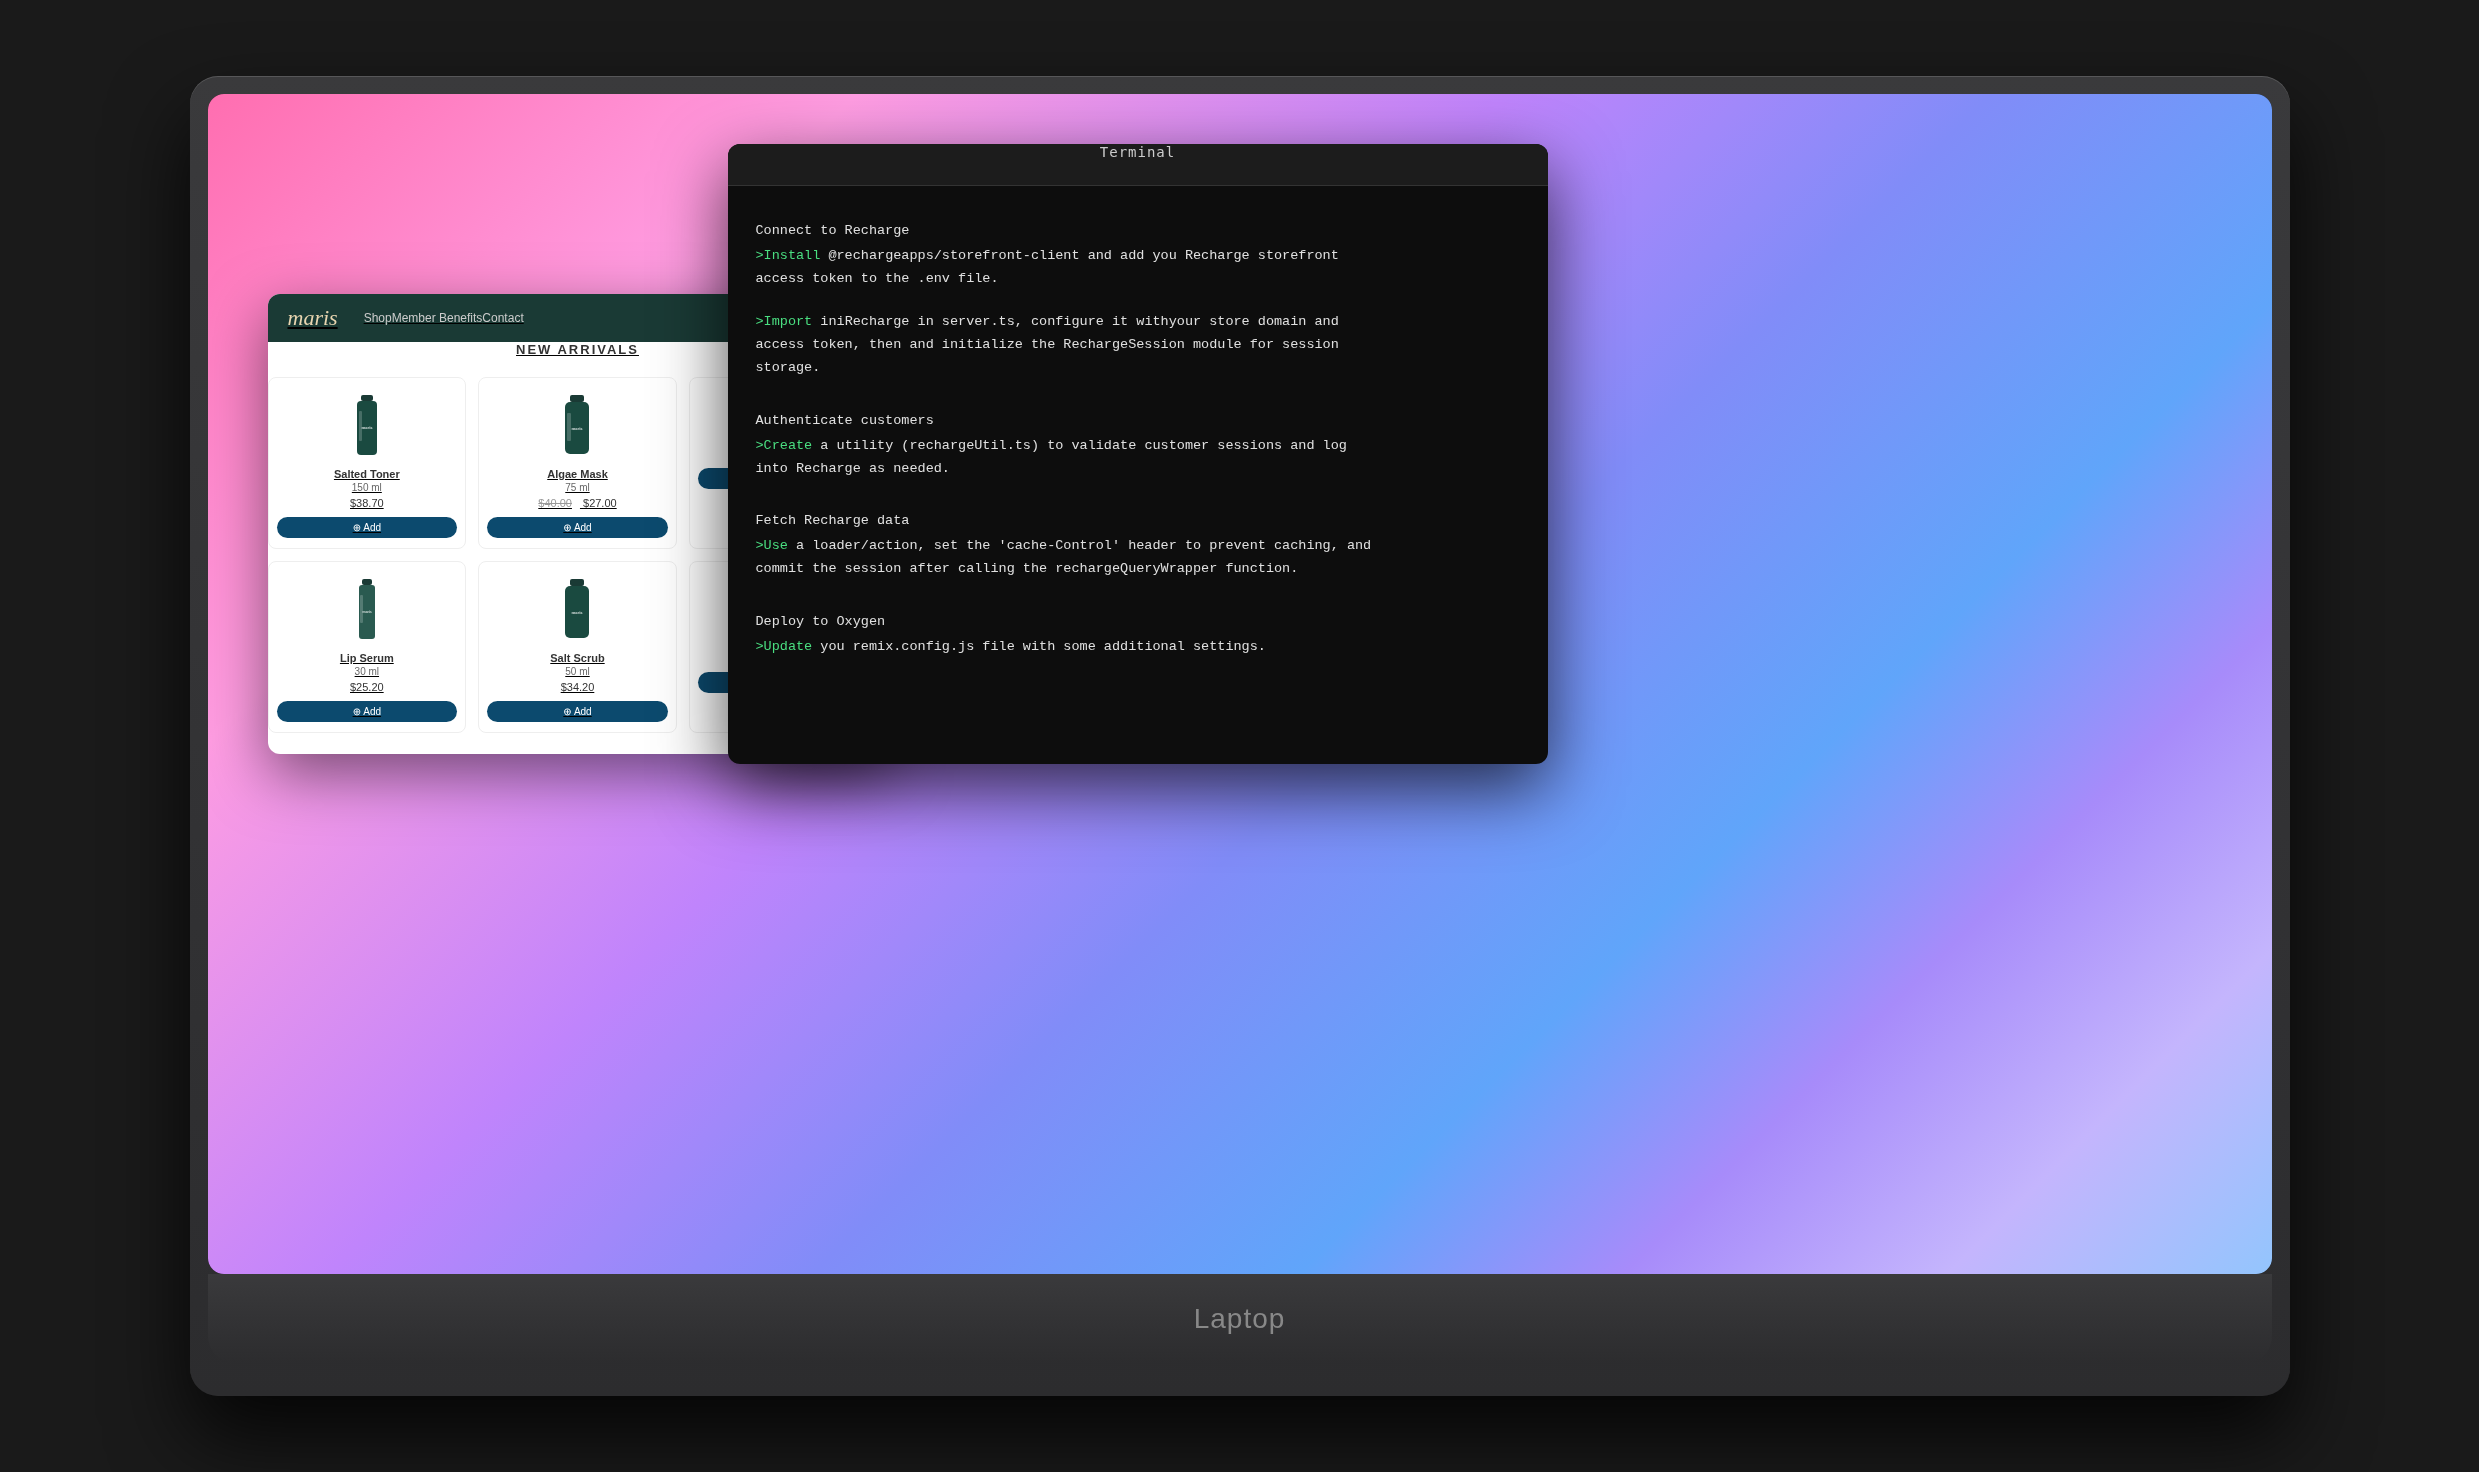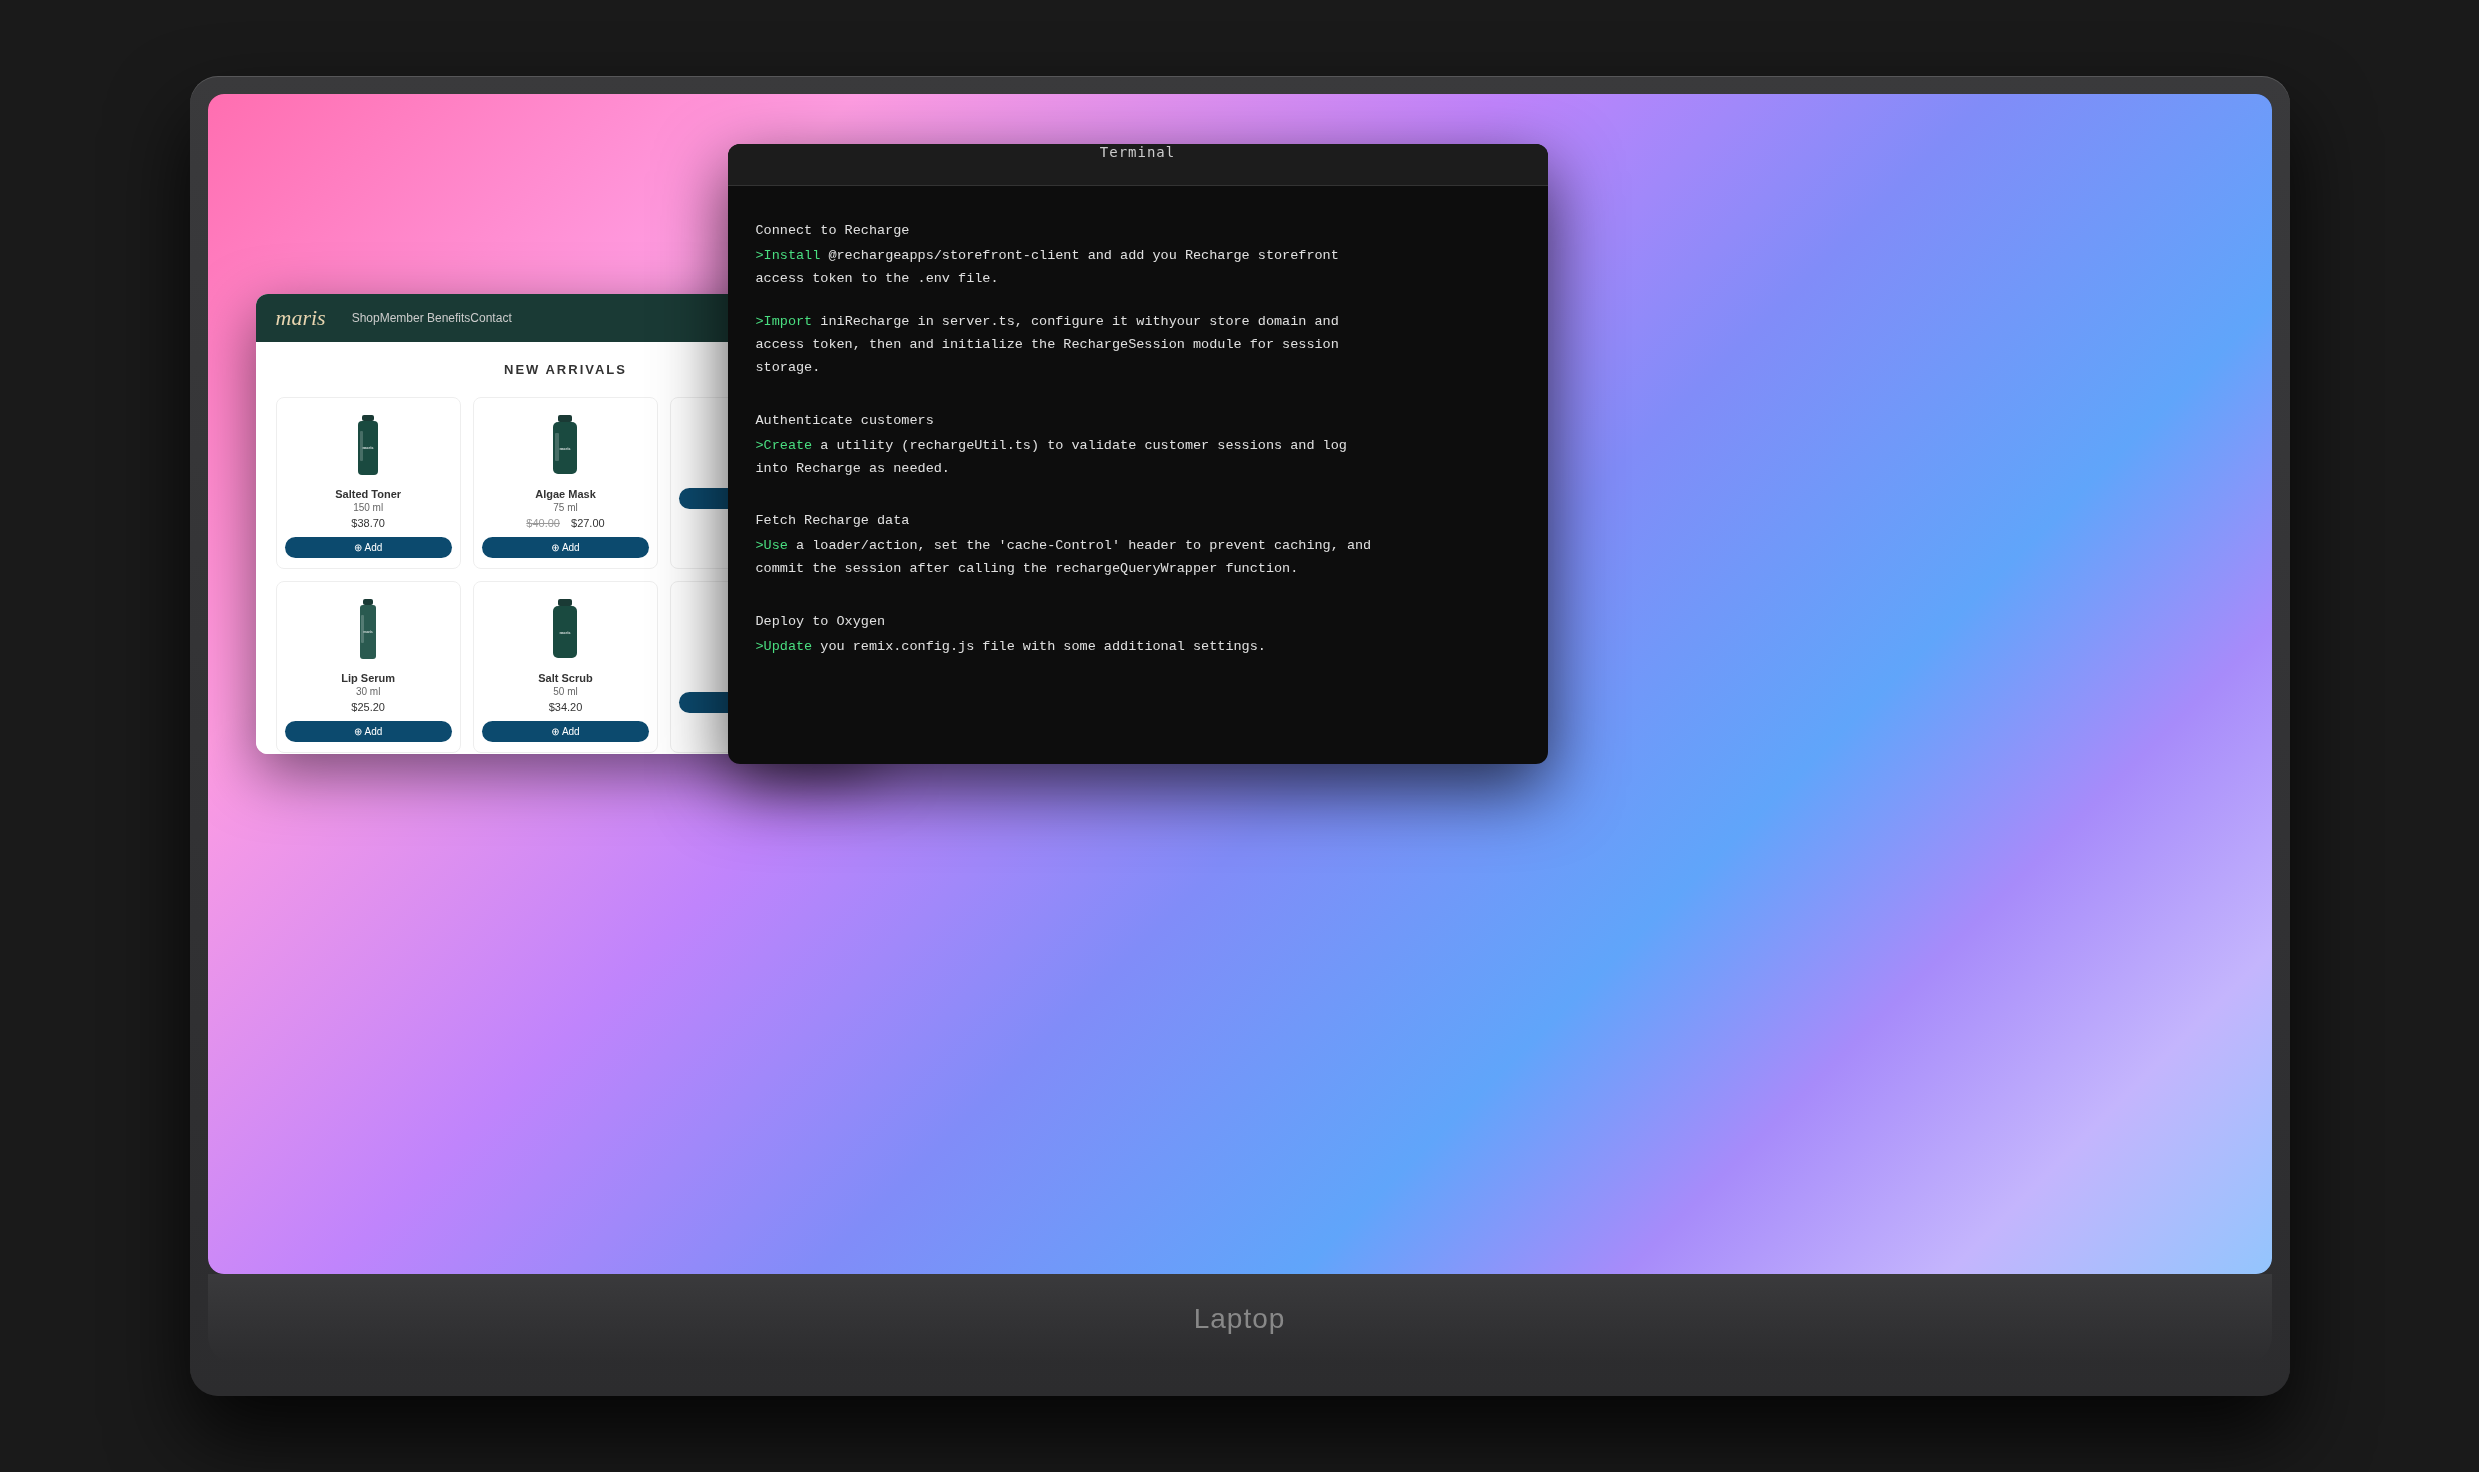--- a/index.html
+++ b/index.html
@@ -73,28 +73,29 @@
     .laptop-label {
       font-size: 28px;
       color: #888;
       letter-spacing: 1px;
     }
 
     
     .browser-window {
       position: absolute;
       top: 200px;
-      left: 48px;
+      left: 60px;
       width: 620px;
       height: 460px;
       background: #fff;
       border-radius: 12px;
       box-shadow: 0 20px 60px rgba(0,0,0,0.5);
       overflow: hidden;
       z-index: 10;
+      text-decoration: underline;
     }
 
     .browser-nav {
       background: #1a3a35;
       height: 48px;
       display: flex;
       align-items: center;
       padding: 0 20px;
       gap: 16px;
     }
@@ -113,21 +114,20 @@
     }
 
     .browser-nav-link {
       font-size: 12px;
       color: #ccc;
       cursor: pointer;
     }
 
     .browser-content {
       background: #fff;
-      padding: 20px;
       overflow: hidden;
     }
 
     .section-title {
       text-align: center;
       font-size: 13px;
       font-weight: 700;
       letter-spacing: 2px;
       color: #333;
       margin-bottom: 20px;

